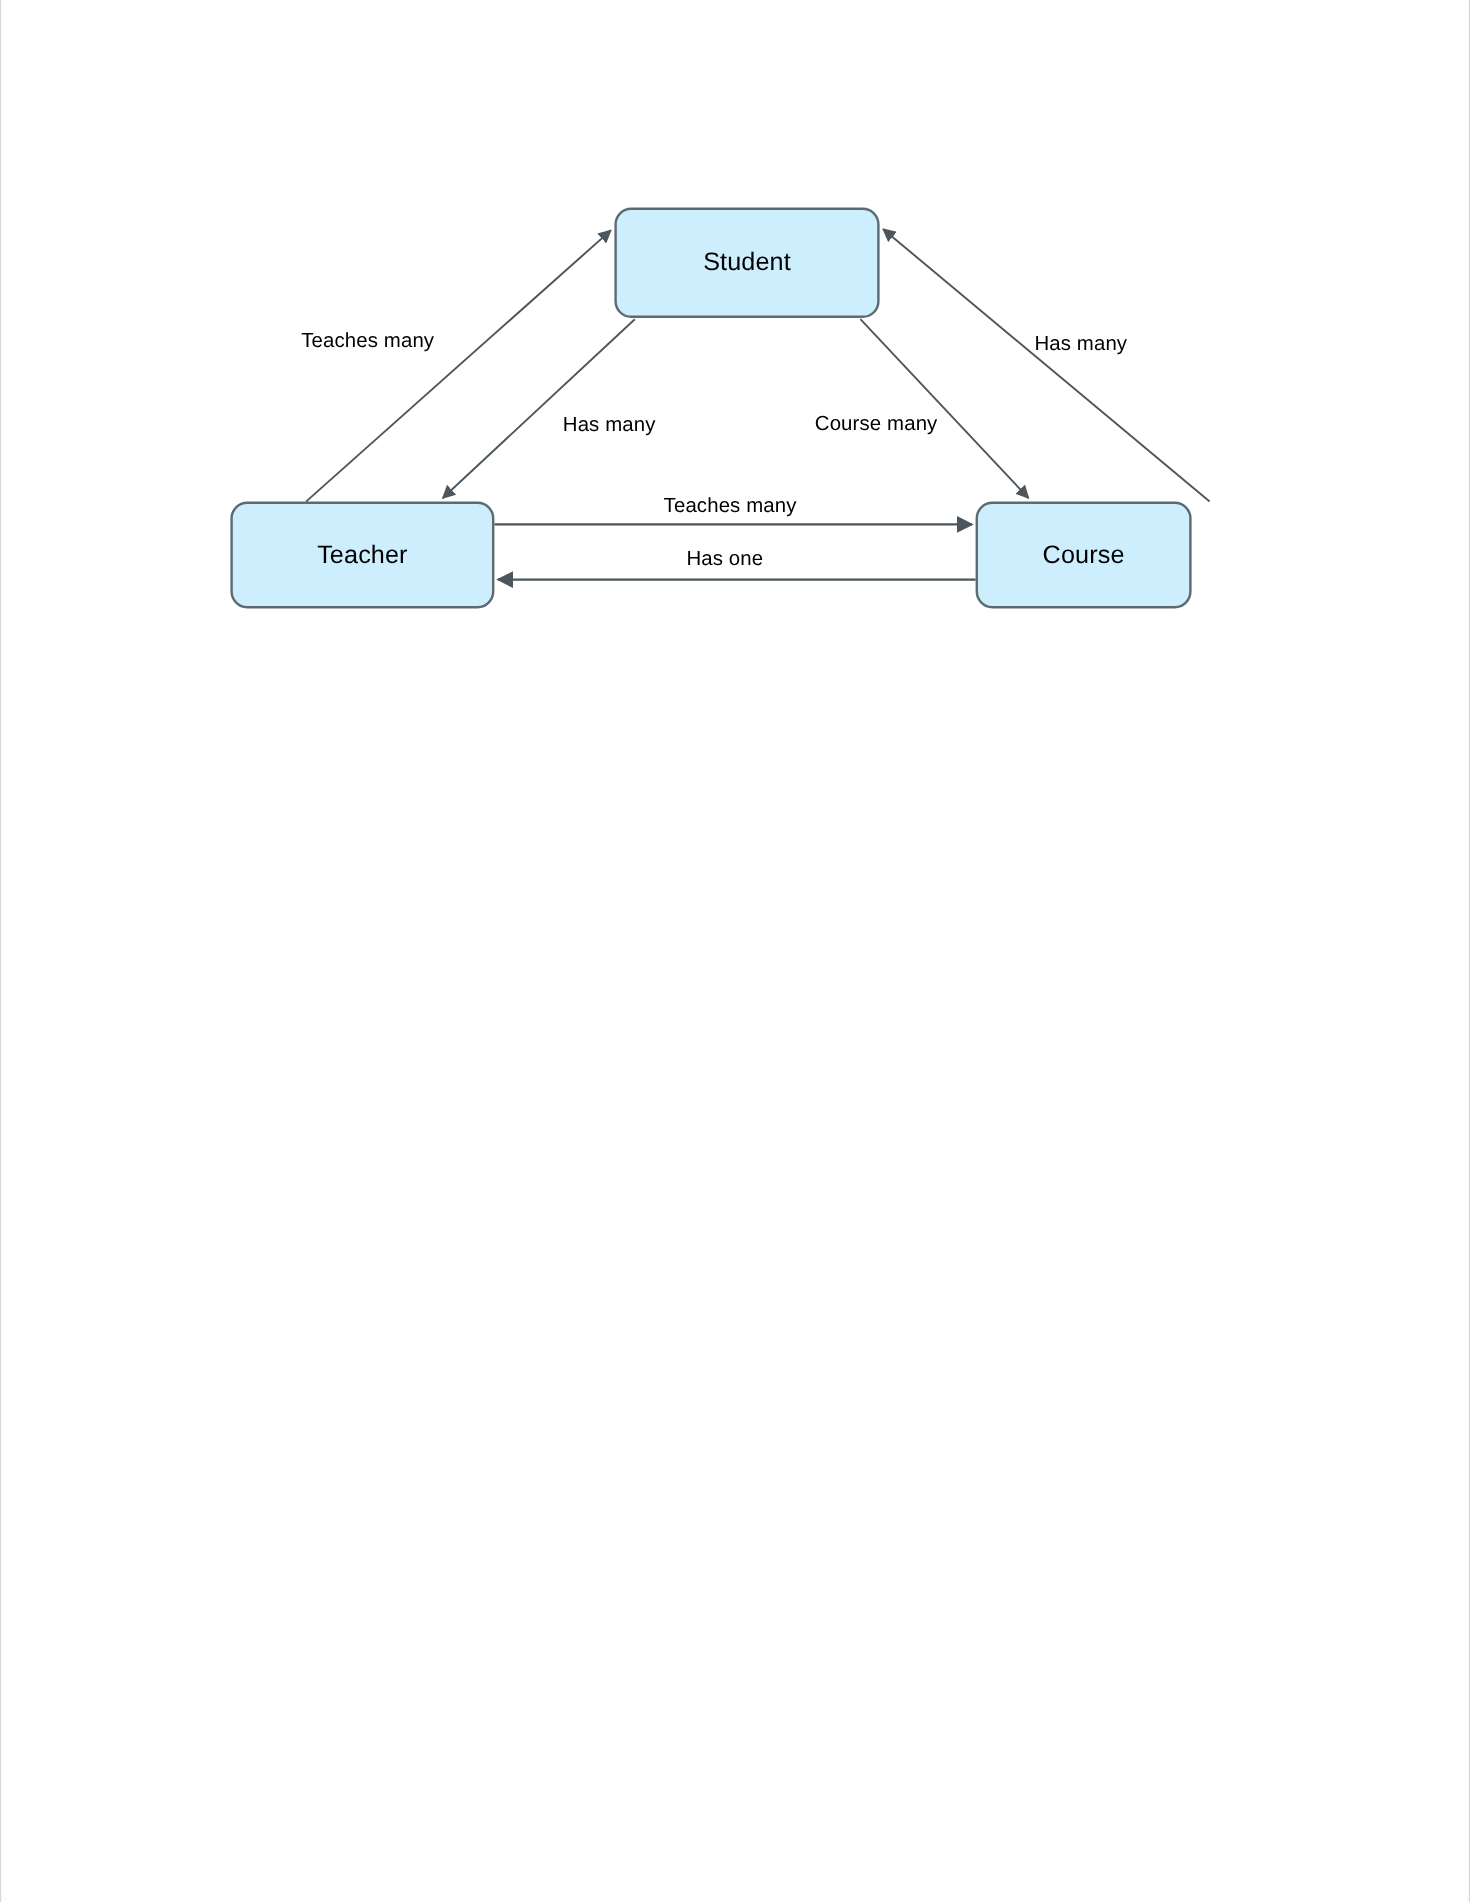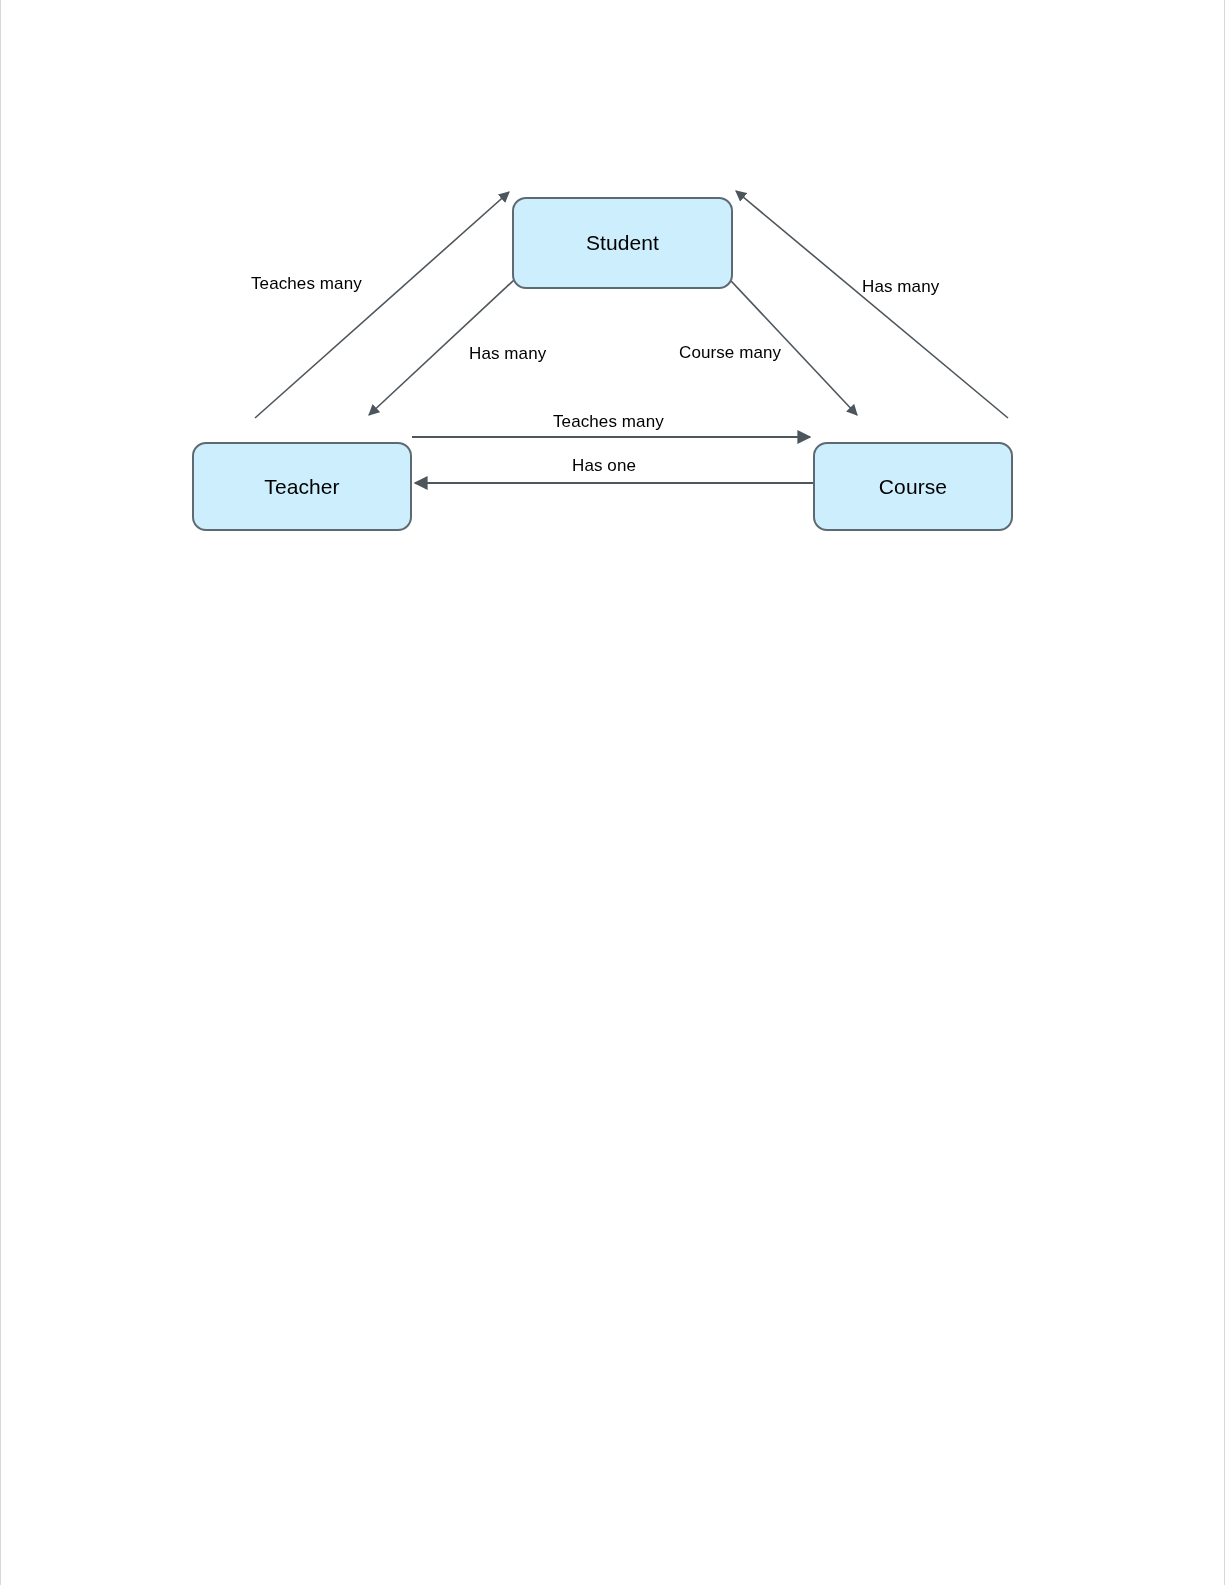--- a/index.html
+++ b/index.html
@@ -42,25 +42,24 @@
     background: #cdeefc;
     border: 2px solid #5e6a72;
     border-radius: 14px;
     display: flex;
     align-items: center;
     justify-content: center;
     color: #000000;
     font-size: 21px;
     font-family: "Liberation Sans", sans-serif;
     letter-spacing: 0.1px;
-    margin-top: 24px;
   }
   .node-student { left: 512px; top: 173px; width: 221px; height: 92px; }
   .node-teacher { left: 192px; top: 418px; width: 220px; height: 89px; }
-  .node-course  { left: 813px; top: 418px; width: 200px; height: 89px; }
+  .node-course  { left: 813px; top: 418px; width: 180px; height: 89px; }
 
   .edge-label {
     position: absolute;
     color: #000000;
     font-size: 17px;
     font-family: "Liberation Sans", sans-serif;
     white-space: nowrap;
     background: transparent;
     letter-spacing: 0.1px;
   }

